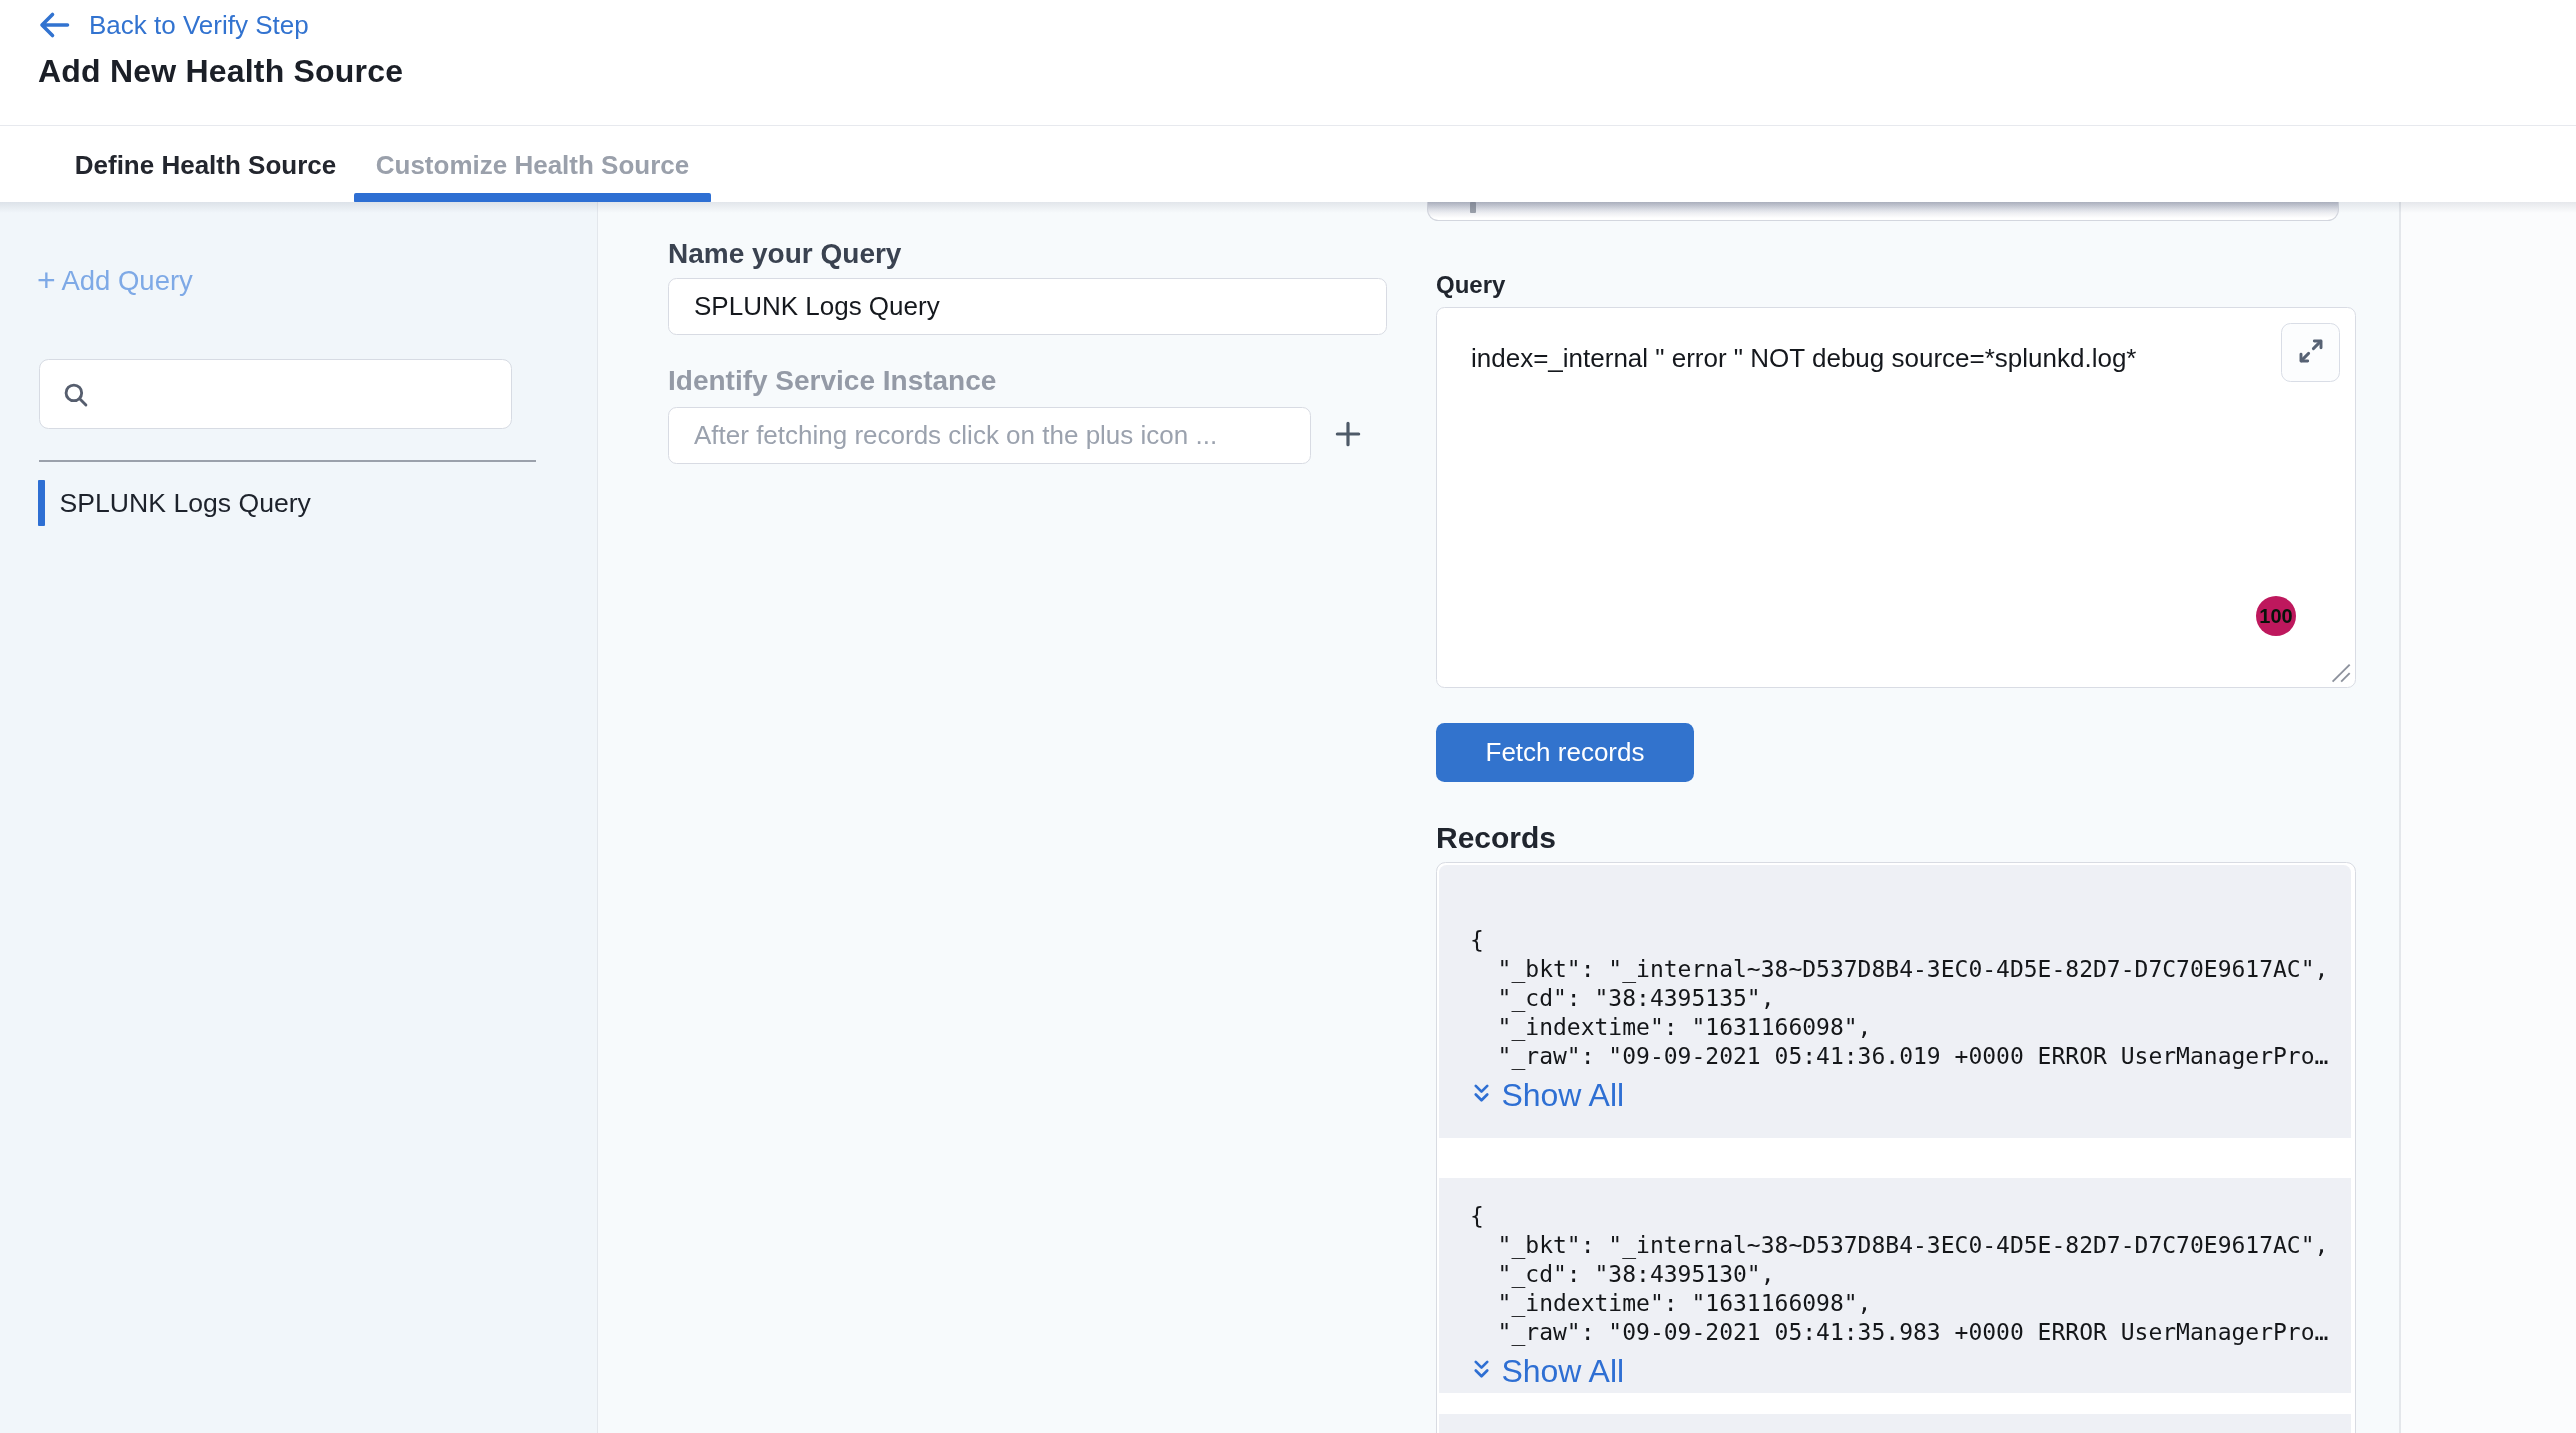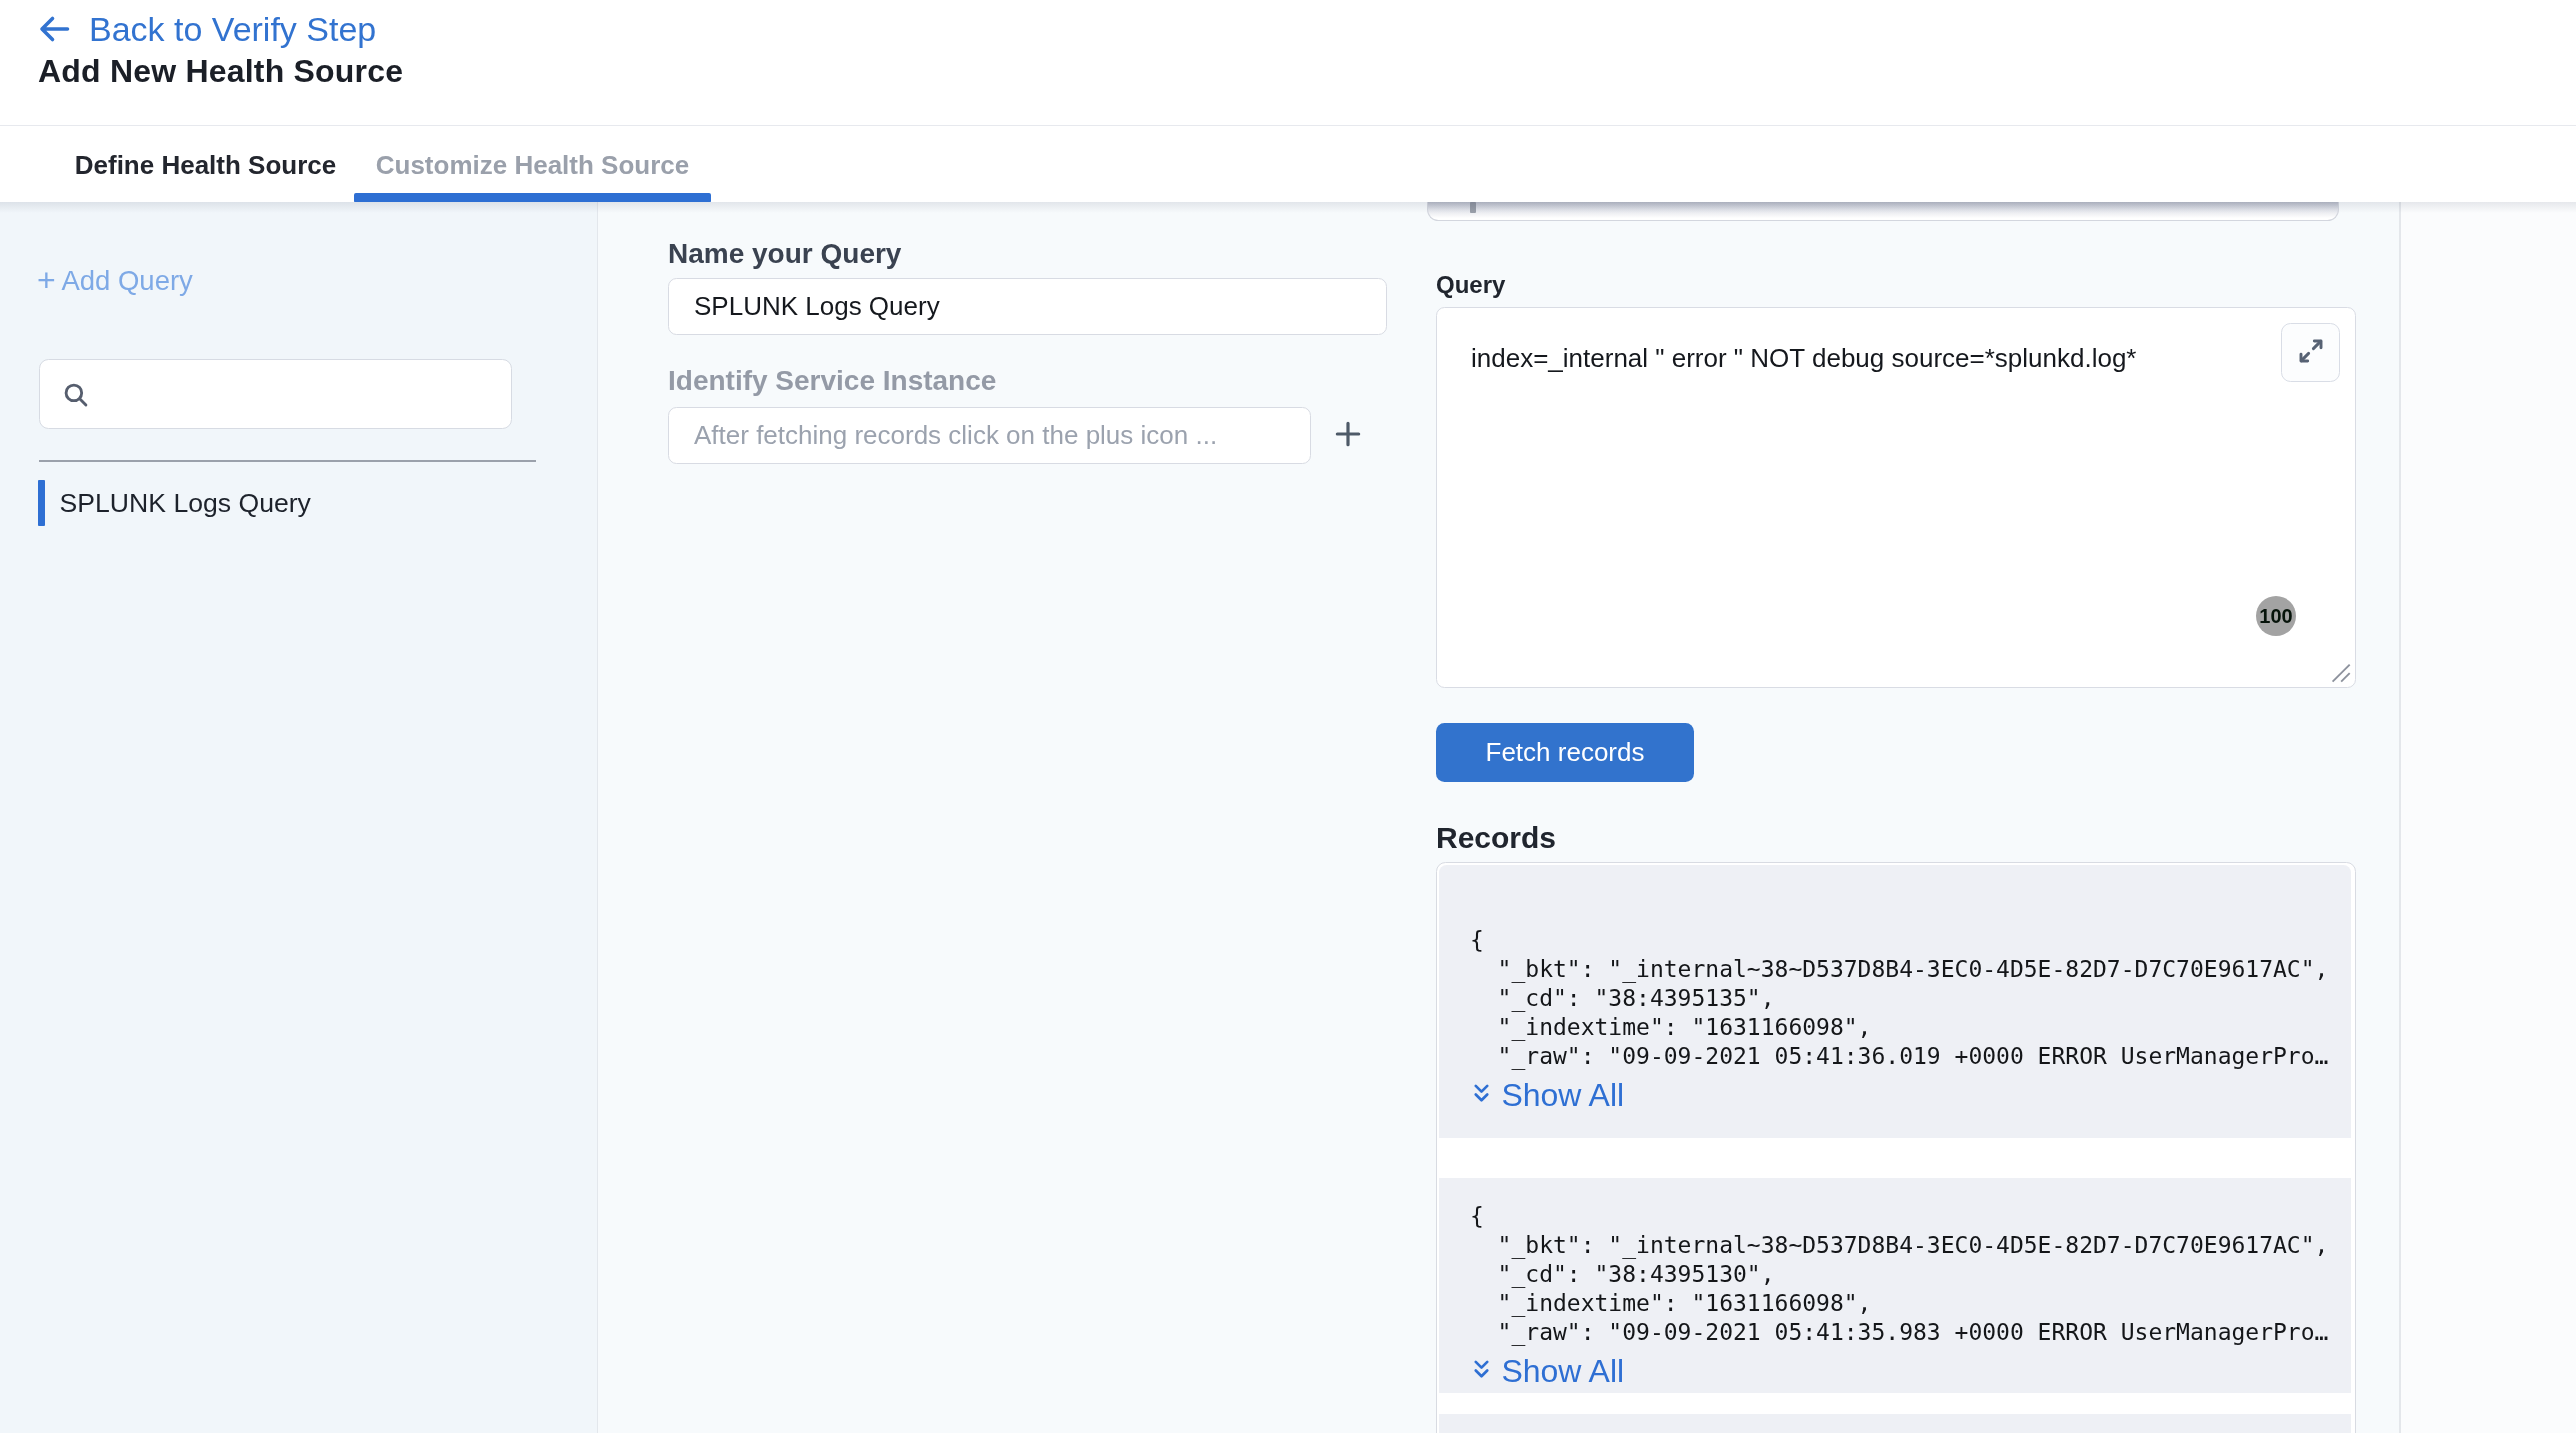--- a/index.html
+++ b/index.html
@@ -3,21 +3,21 @@
 <meta charset="utf-8">
 <style>
   * { box-sizing: border-box; margin: 0; padding: 0; }
   html, body { width: 2576px; height: 1433px; background: #ffffff; }
   body { font-family: "Liberation Sans", sans-serif; position: relative; overflow: hidden; }
 
   .screen { position: absolute; inset: 0; width: 2576px; height: 1433px; background: #ffffff; }
 
   
   .header { position: absolute; left: 0; top: 0; width: 2576px; height: 126px; background: #ffffff; border-bottom: 1.9px solid #e7e9ee; }
-  .back-link { position: absolute; left: 36px; top: 9.5px; display: flex; align-items: center; gap: 17px; color: #3273d0; font-size: 34px; font-weight: 500; cursor: pointer; }
+  .back-link { position: absolute; left: 36px; top: 9.5px; display: flex; align-items: center; gap: 17px; color: #3273d0; font-size: 26px; font-weight: 500; cursor: pointer; }
   .back-link svg { display: block; }
   .page-title { position: absolute; left: 38px; top: 53px; font-size: 32px; font-weight: 700; color: #1b1f27; letter-spacing: 0.2px; }
 
   
   .tabbar { position: absolute; left: 0; top: 128px; width: 2576px; height: 74px; background: #ffffff; }
   .tab { position: absolute; top: 0; height: 74px; display: flex; align-items: center; justify-content: center; font-size: 26px; font-weight: 600; cursor: pointer; }
   .tab-define { left: 54px; width: 271px; color: #23262e; margin-left: 16px; }
   .tab-customize { left: 354px; width: 357px; color: #9aa0ab; }
   .tab-underline { position: absolute; left: 354px; top: 65px; width: 357px; height: 9.5px; background: #2e6fd3; border-radius: 1.9px; }
 
@@ -48,21 +48,21 @@
   .service-plus-btn { position: absolute; left: 1327px; top: 217px; width: 42px; height: 32px; border: none; background: transparent; cursor: pointer; display: flex; align-items: center; justify-content: center; }
 
   
   .cutoff-input { position: absolute; left: 1427px; top: 0; width: 912px; height: 19px; border: 1.9px solid #d3d6de; border-top: none; border-radius: 0 0 11.4px 11.4px; background: linear-gradient(180deg, #b9bdc9 0%, #e3e5eb 45%, #ffffff 90%); overflow: hidden; }
   .cutoff-input .remnant { position: absolute; left: 42px; top: 0; width: 5.7px; height: 11.4px; background: #7e8490; opacity: .75; border-radius: 0.9px; }
 
   .lbl-query { position: absolute; left: 1436px; top: 69px; font-size: 24px; font-weight: 600; color: #20252e; }
   .query-box { position: absolute; left: 1436px; top: 105px; width: 920px; height: 381px; background: #ffffff; border: 1.9px solid #d9dce4; border-radius: 8.5px; }
   .query-text { position: absolute; left: 34px; top: 32px; right: 123px; font-size: 26px; color: #15181d; line-height: 36px; white-space: pre-wrap; }
   .expand-btn { position: absolute; right: 15px; top: 15px; width: 59px; height: 59px; background: #fcfdfe; border: 1.9px solid #d9dde6; border-radius: 9.5px; cursor: pointer; display: flex; align-items: center; justify-content: center; }
-  .count-badge { position: absolute; right: 59px; bottom: 51px; width: 40px; height: 40px; border-radius: 50%; background: #a3a3a3; display: flex; align-items: center; justify-content: center; font-size: 20px; font-weight: 700; color: #06130a; }
+  .count-badge { position: absolute; right: 59px; bottom: 51px; width: 40px; height: 40px; border-radius: 50%; background: #be185d; display: flex; align-items: center; justify-content: center; font-size: 20px; font-weight: 700; color: #06130a; }
   .resize-grip { position: absolute; right: 3.8px; bottom: 3.8px; width: 26.6px; height: 26.6px; cursor: nwse-resize; }
 
   .fetch-btn { position: absolute; left: 1436px; top: 521px; width: 258px; height: 59px; background: #3273cd; color: #ffffff; font-size: 26px; font-weight: 500; border: none; border-radius: 8.5px; cursor: pointer; font-family: "Liberation Sans", sans-serif; }
 
   .lbl-records { position: absolute; left: 1436px; top: 619px; font-size: 30px; font-weight: 600; color: #20252e; }
   .records-container { position: absolute; left: 1436px; top: 660px; width: 920px; height: 626px; background: #ffffff; border: 1.9px solid #d8dbe2; border-radius: 9.5px; overflow: hidden; }
   .record-card { position: absolute; left: 1.9px; width: 912px; background: #eef0f5; }
   .card-1 { top: 1.9px; height: 273px; border-radius: 7.6px 7.6px 0 0; padding: 61px 0 0 31px; }
   .card-2 { top: 315px; height: 215px; padding: 24px 0 0 31px; }
   .card-3 { top: 551px; height: 114px; padding: 0; }

